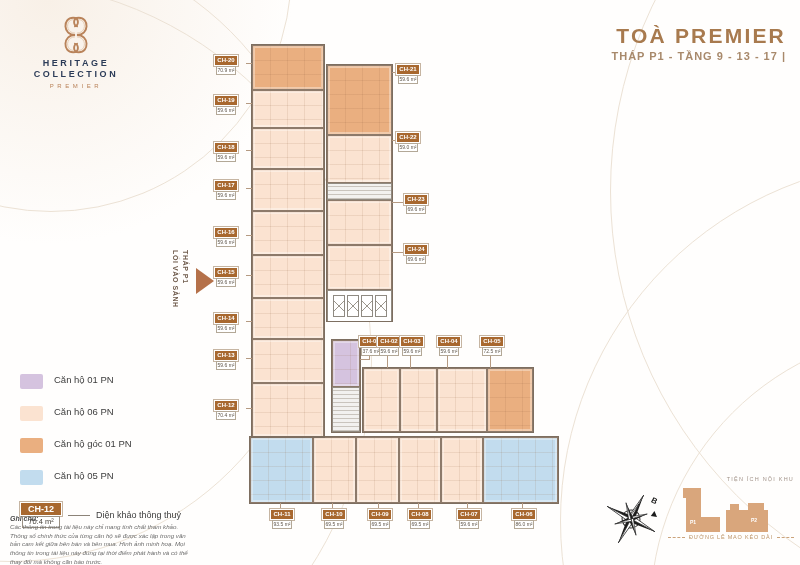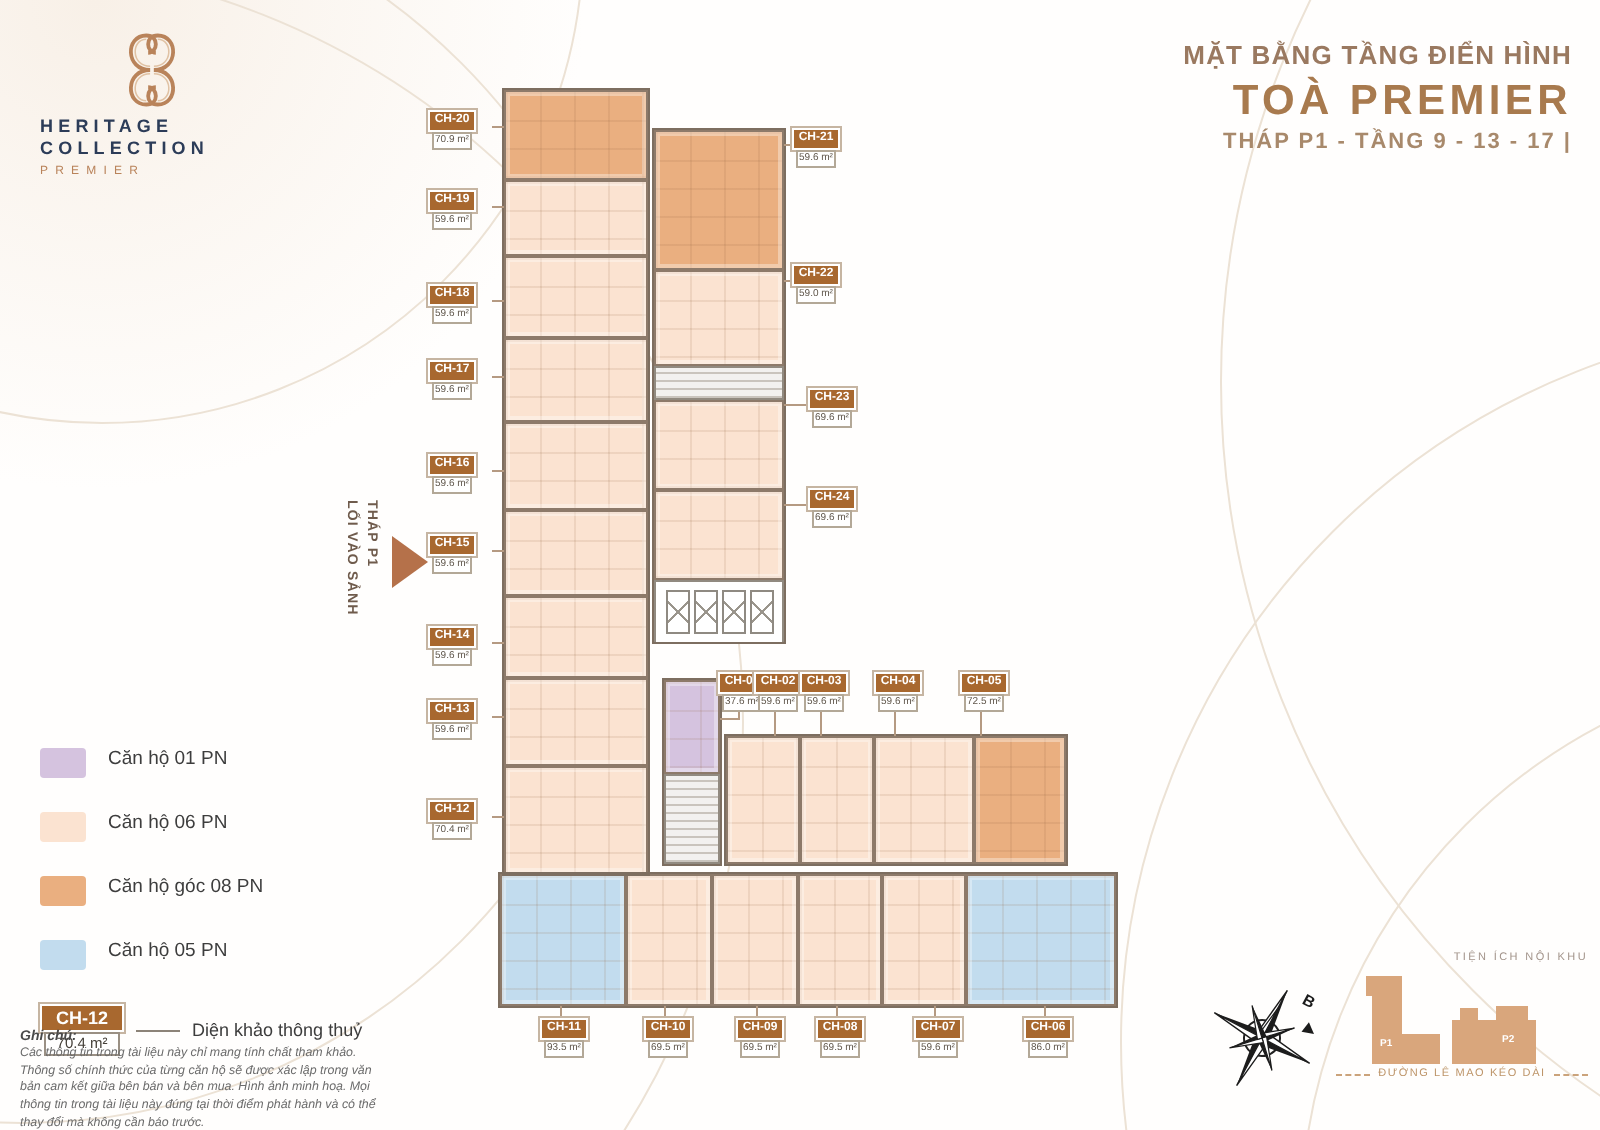--- a/index.html
+++ b/index.html
@@ -11,21 +11,21 @@
   
   .arc{position:absolute;border:1px solid #ece2d5;border-radius:50%;pointer-events:none}
   .a1{width:480px;height:480px;left:-190px;top:-270px}
   .a2{width:620px;height:620px;left:-300px;top:-60px}
   .a3{width:760px;height:760px;left:-390px;top:-20px}
   .a4{width:720px;height:720px;left:560px;top:160px}
   .a5{width:860px;height:860px;left:610px;top:-240px}
   .a6{width:560px;height:560px;left:650px;top:330px}
 
   
-  .brand{position:absolute;left:20px;top:12px;width:112px;}
+  .brand{position:absolute;left:20px;top:12px;width:112px;text-align:center}
   .brand .mono{display:block;margin:0 auto}
   .brand-l1,.brand-l2{font-size:9px;font-weight:bold;letter-spacing:2.6px;color:#2c3c58;line-height:11px}
   .brand-l3{font-size:6px;letter-spacing:3.6px;color:#b9835a;margin-top:3px}
 
   
   .header{position:absolute;right:14px;top:20px;width:320px;text-align:right}
   .h-sub{font-size:13px;font-weight:bold;letter-spacing:.6px;color:#9a7960}
   .h-title{font-size:21px;font-weight:bold;letter-spacing:2.2px;color:#a87a4e;margin-top:4px}
   .h-tower{font-size:11px;font-weight:bold;letter-spacing:1px;color:#a8896b;margin-top:2px}
 
@@ -117,21 +117,20 @@
         <path d="M23 26 C13 26 13 40 21 40"></path>
           <path d="M25 26 C35 26 35 40 27 40"></path>
       </g>
     </svg>
     <div class="brand-l1">HERITAGE</div>
     <div class="brand-l2">COLLECTION</div>
     <div class="brand-l3">PREMIER</div>
   </div>
 
   <div class="header">
-    <div class="h-sub">MẶT BẰNG TẦNG ĐIỂN HÌNH</div>
     <div class="h-title">TOÀ PREMIER</div>
     <div class="h-tower">THÁP P1 - TẦNG 9 - 13 - 17 |</div>
   </div>
 
   <div id="plan">
 
     <div class="wing" style="left:251px;top:44px;width:74px;height:394px"></div>
     <div class="wing" style="left:326px;top:64px;width:67px;height:258px"></div>
     <div class="wing" style="left:331px;top:339px;width:30px;height:94px"></div>
     <div class="wing" style="left:362px;top:367px;width:172px;height:66px"></div>
@@ -303,21 +302,21 @@
     <div class="lg-row">
       <div class="swatch" style="background: rgb(213, 195, 223);"></div>
       <div class="lg-label">Căn hộ 01 PN</div>
     </div>
     <div class="lg-row">
       <div class="swatch" style="background: rgb(251, 227, 209);"></div>
       <div class="lg-label">Căn hộ 06 PN</div>
     </div>
     <div class="lg-row">
       <div class="swatch" style="background: rgb(234, 175, 128);"></div>
-      <div class="lg-label">Căn hộ góc 08 PN</div>
+      <div class="lg-label">Căn hộ góc 01 PN</div>
     </div>
     <div class="lg-row">
       <div class="swatch" style="background: rgb(194, 220, 238);"></div>
       <div class="lg-label">Căn hộ 05 PN</div>
     </div>
     <div class="lg-example">
       <div class="ex-group">
         <div class="ex-code">CH-12</div>
         <div class="ex-area">70.4 m²</div>
       </div>

